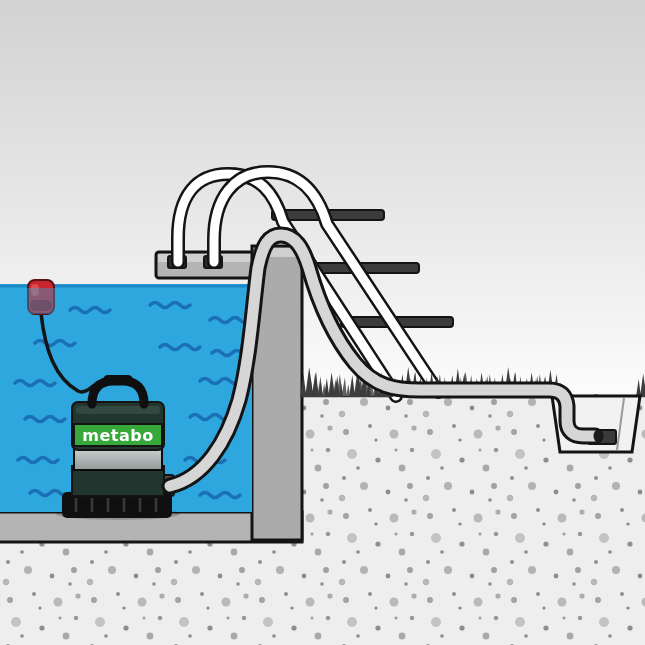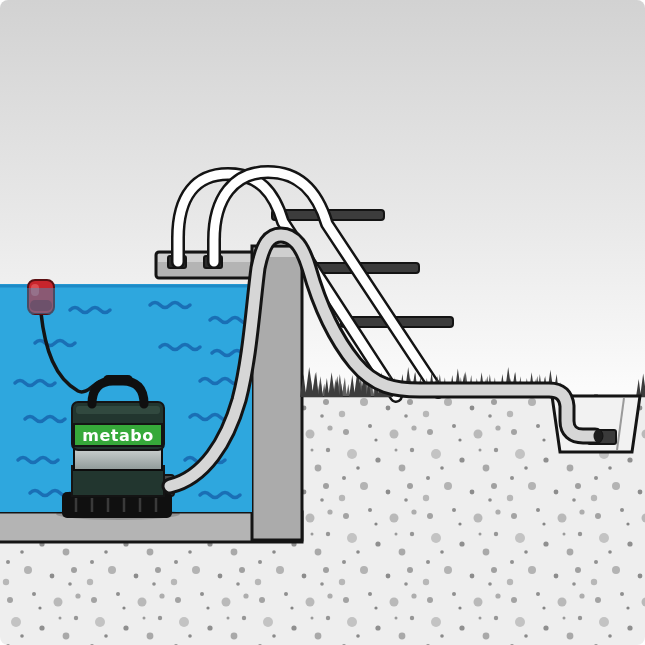--- a/index.html
+++ b/index.html
@@ -1,16 +1,16 @@
 <!DOCTYPE html>
 <html style="--water: #2ea7de; --waveDark: #1a6fb5; --surfaceLine: #1d8ac6; --wallGray: #ababab; --wallTop: #cfcfcf; --rimGray: #b4b4b4; --rimTop: #d0d0d0; --slabGray: #b4b4b4; --groundLine: #2b2b2b; --grassFront: #3d3d3d; --grassBack: #5f5f5f; --ladderWhite: #ffffff; --treadDark: #3c3c3c; --hoseGray: #d6d6d6; --outline: #141414; --pitFill: #f2f2f2; --drainDark: #3a3a3a; --pumpBody: #22362f; --pumpBodyLight: #31493f; --pumpGreen: #36a93a; --brandText: #ffffff; --floatRed: #c8252c; --floatRedDark: #8f161c; --baseBlack: #101010; --elbowGray: #4a4a4a; --metalLight: #d2d6d5; --metalDark: #8f9a98;"><head>
 <meta charset="utf-8">
 <style>
   html,body{margin:0;padding:0;background:#fff;}
-  .stage{width:645px;height:645px;position:relative;overflow:hidden;font-family:"DejaVu Sans", sans-serif;border-radius:8px;}
+  .stage{width:645px;height:645px;position:relative;overflow:hidden;font-family:"DejaVu Sans", sans-serif;}
   svg{display:block;}
 
   
   .c-water{fill:var(--water);}
   .c-surface{stroke:var(--surfaceLine);}
   .c-wave{stroke:var(--waveDark);fill:none;stroke-width:3.5;stroke-linecap:round;}
   .c-wall{fill:var(--wallGray);stroke:var(--outline);stroke-width:3;}
   .c-walltop{fill:var(--wallTop);}
   .c-rim{fill:var(--rimGray);stroke:var(--outline);stroke-width:3;}
   .c-rimtop{fill:var(--rimTop);}

